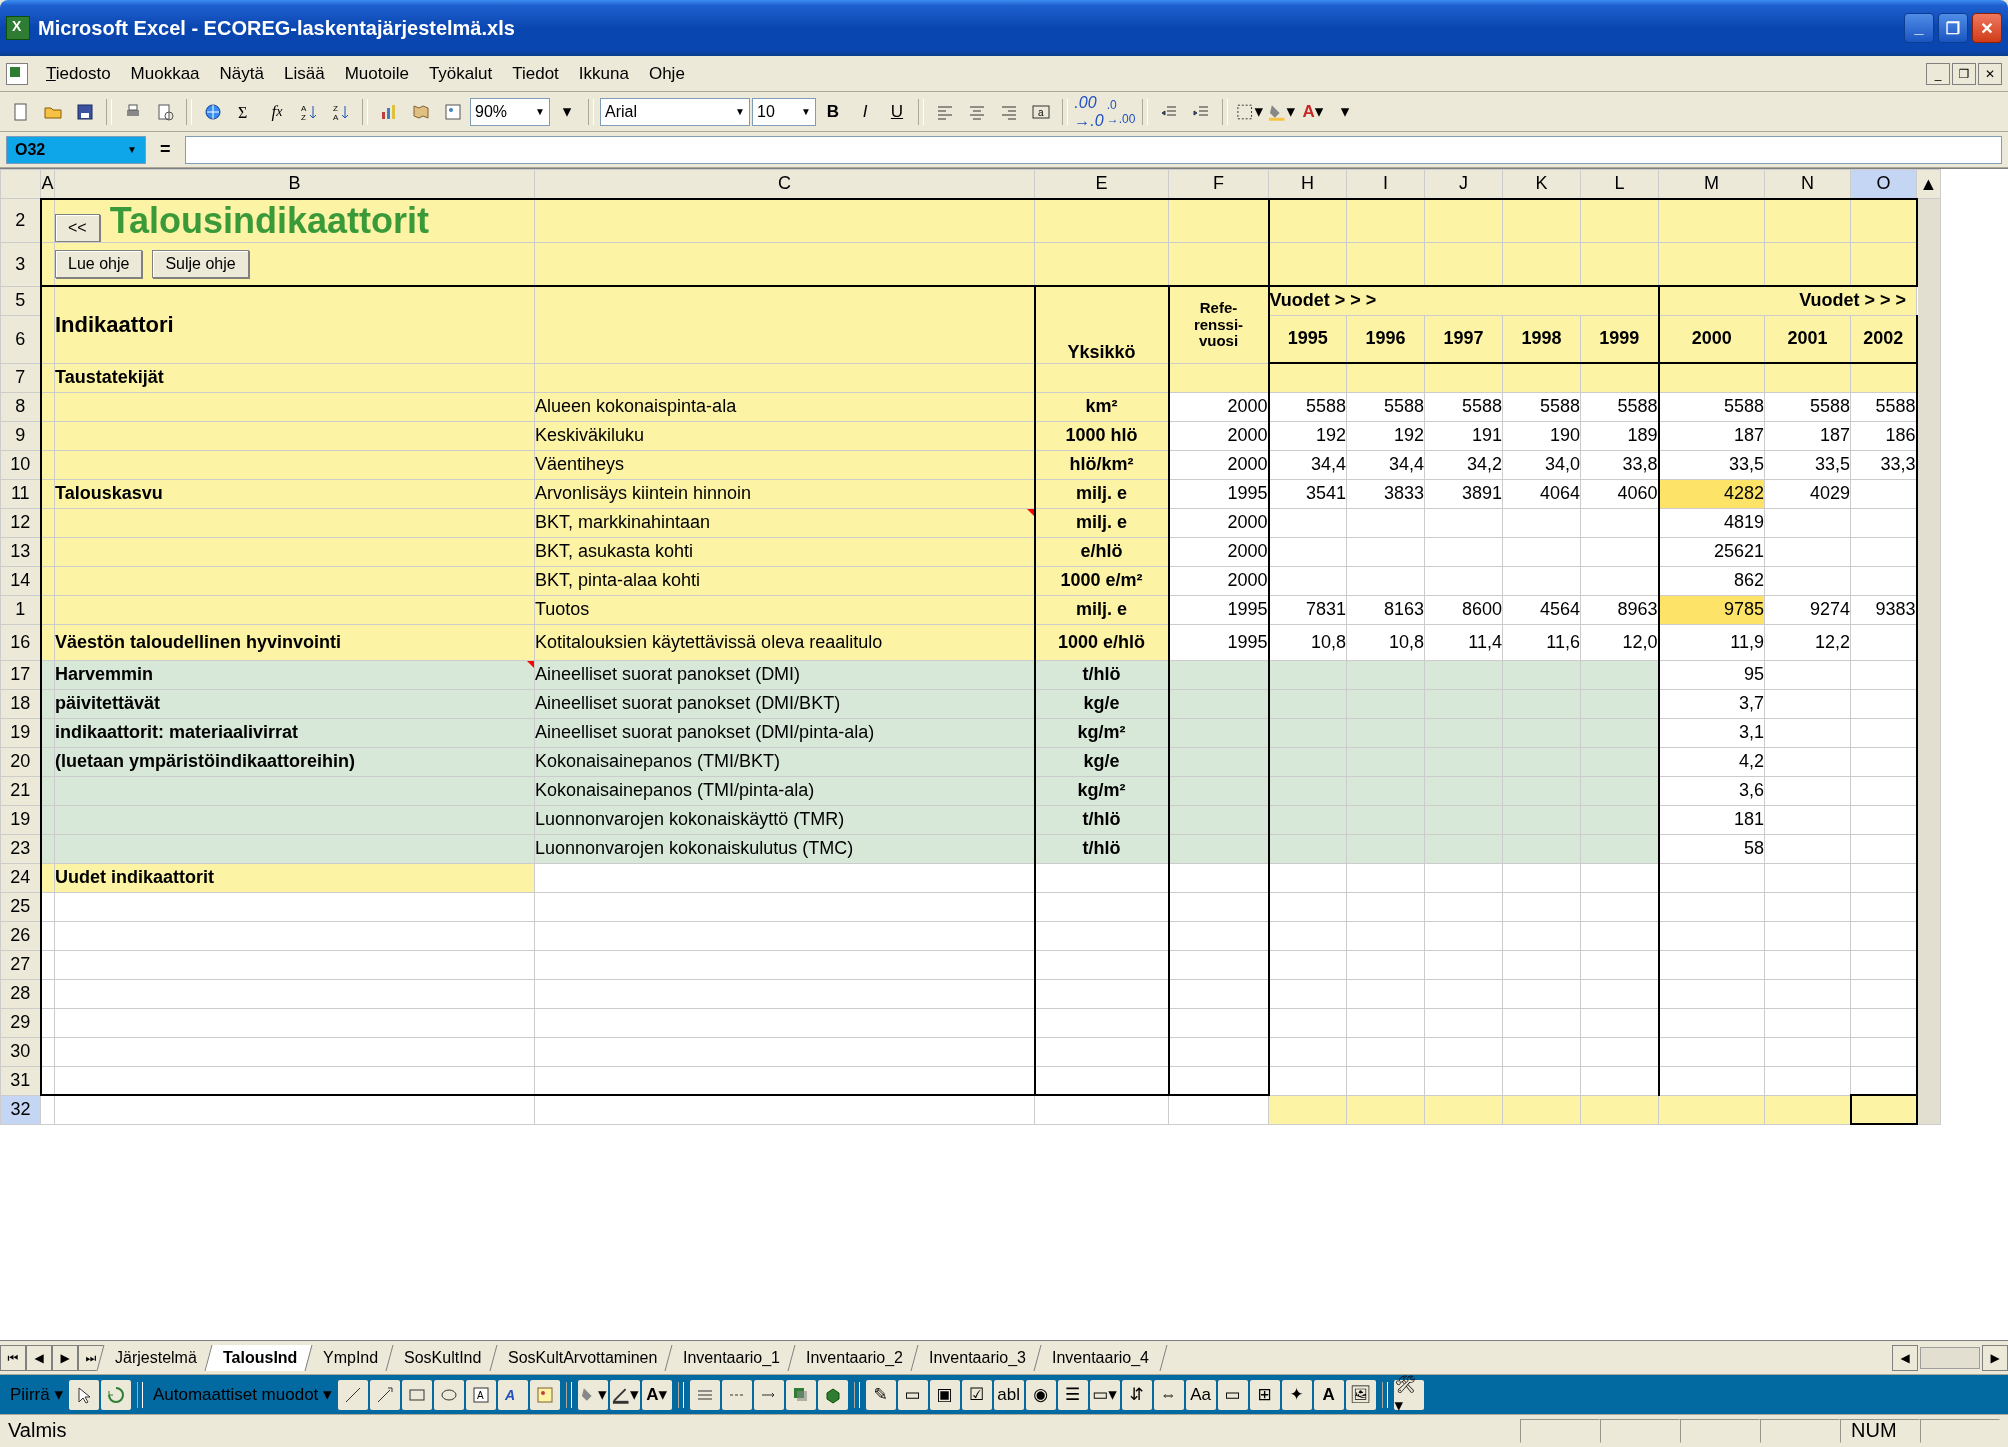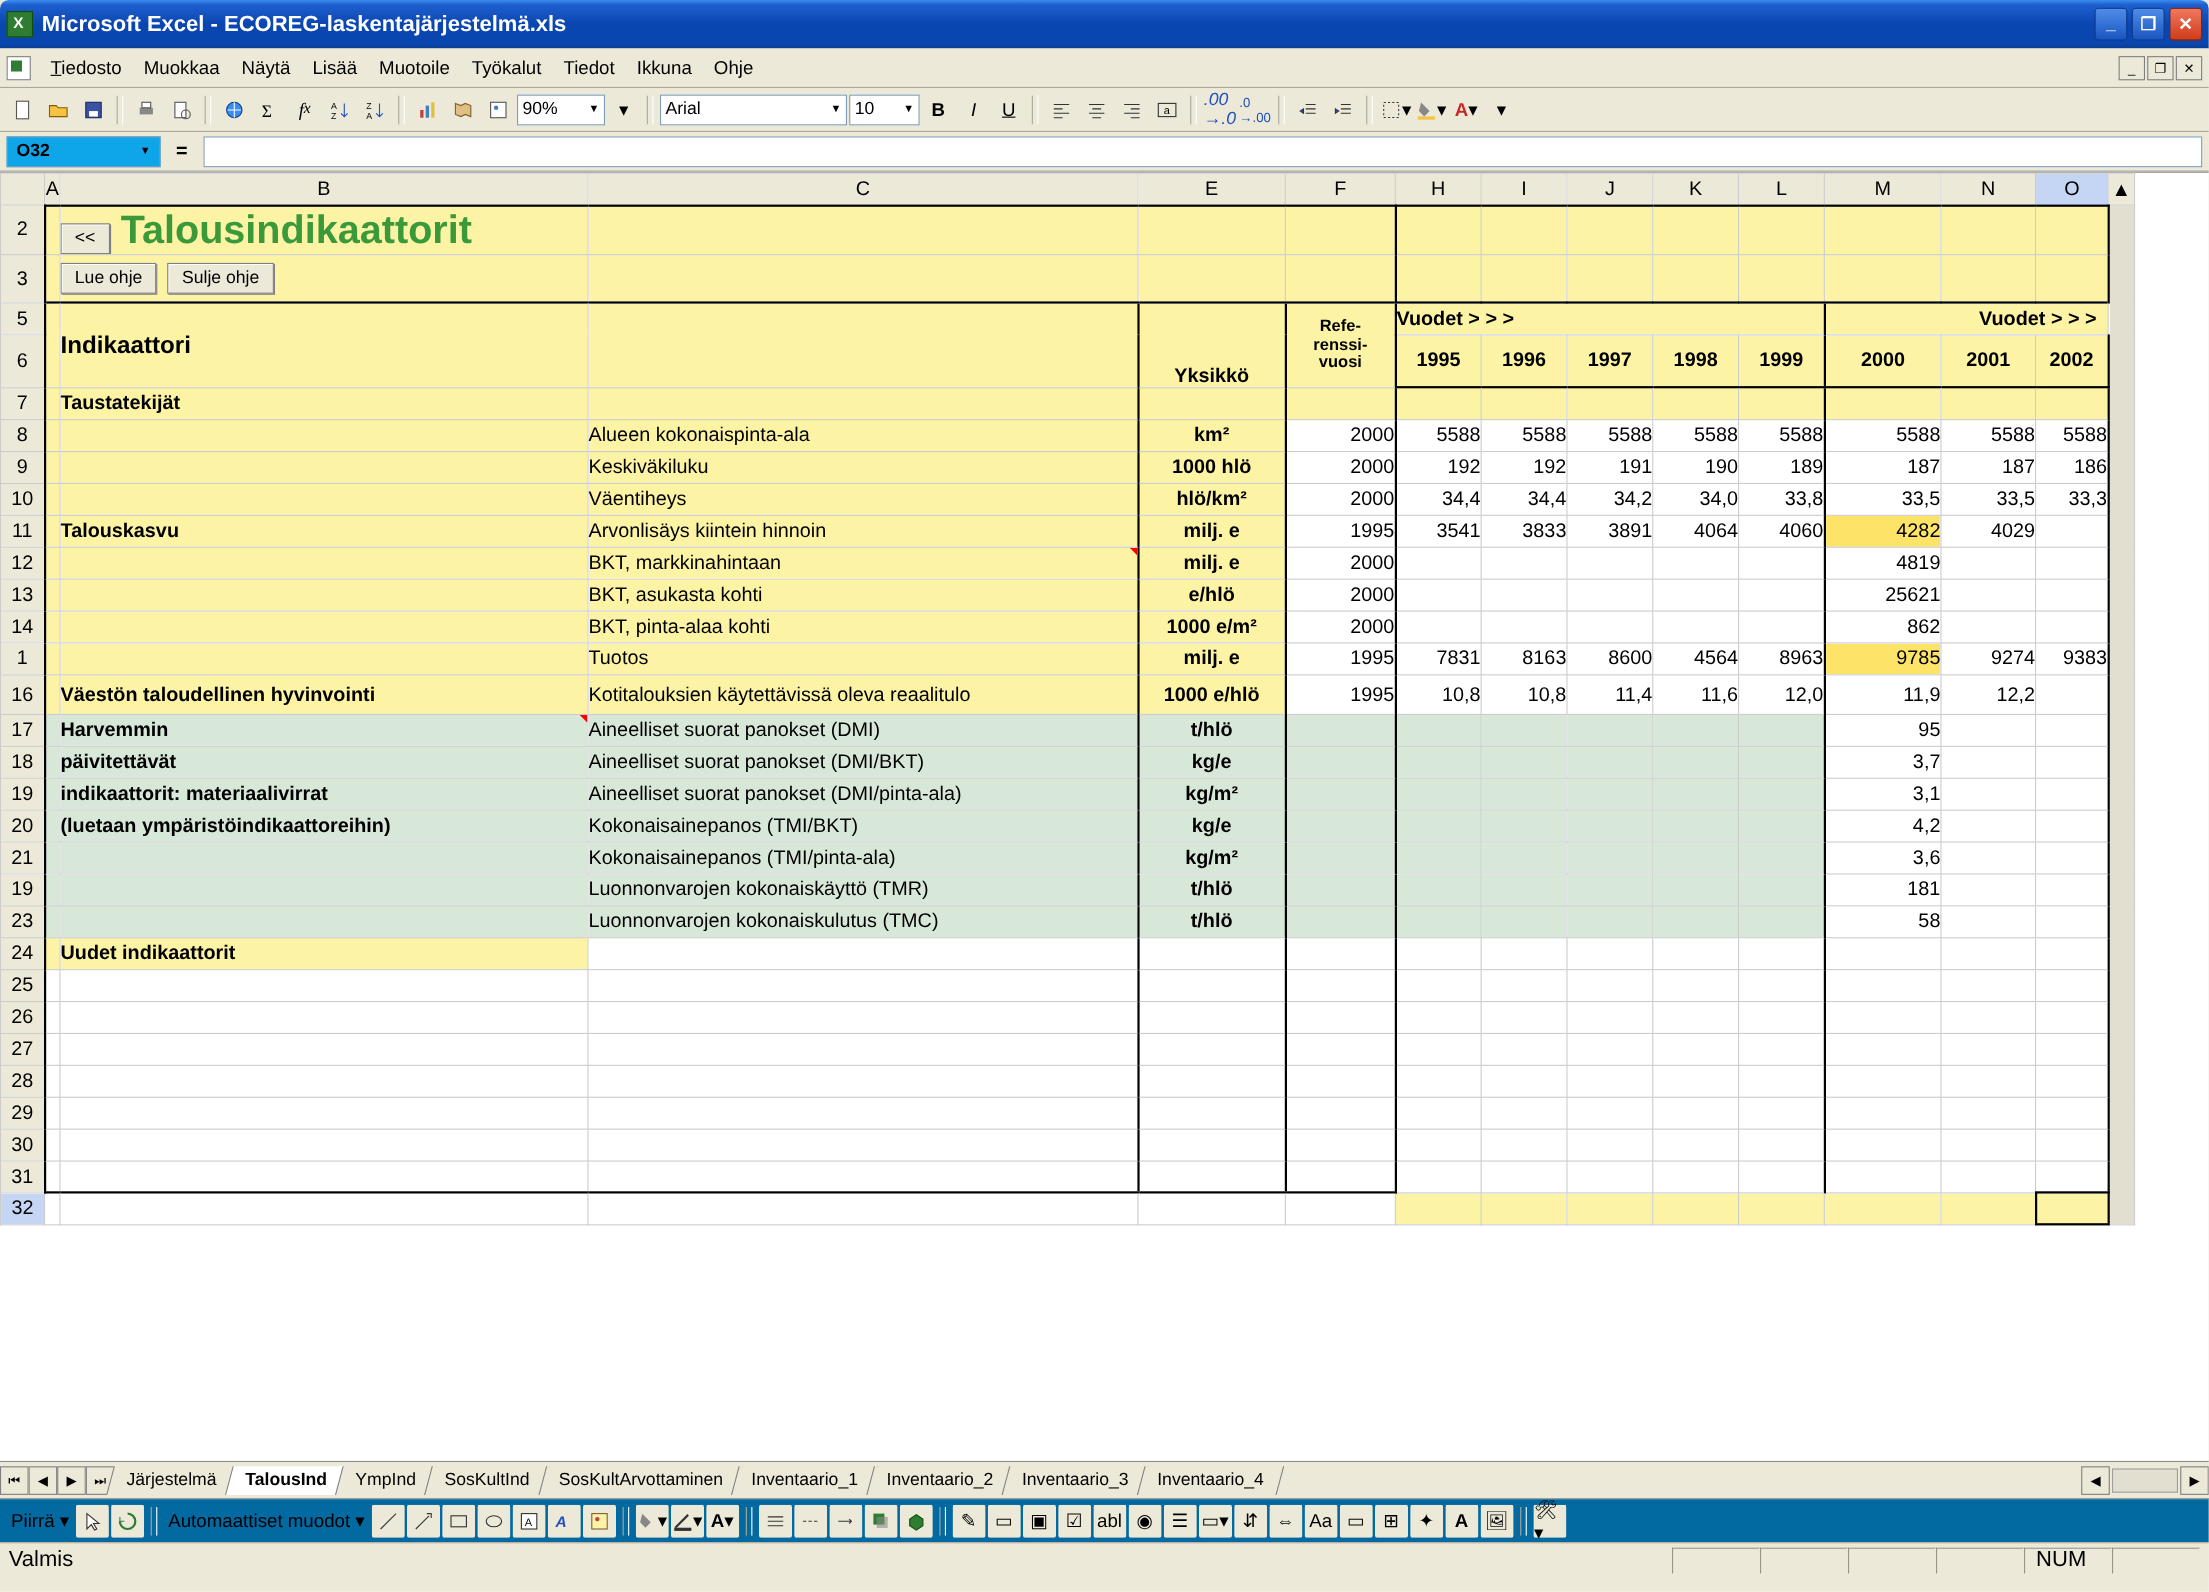--- a/index.html
+++ b/index.html
@@ -7,21 +7,21 @@
     margin: 0;
     font-family: "Tahoma", Arial, sans-serif;
     font-size: 17px;
     background: #ece9d8;
     user-select: none;
   }
   
   .titlebar {
     background: linear-gradient(to bottom, #3a8df0 0%, #1e5fcf 10%, #0a46b0 50%, #0a46b0 90%, #0a3d8e 100%);
     color: white;
-    display: flex; align-items: center; height: 44px;
+    display: flex; align-items: center; height: 56px;
     padding: 0 6px;
     border-top-left-radius: 8px; border-top-right-radius: 8px;
   }
   .titlebar .excel-icon { width: 24px; height: 24px; background: #2e7d32; border:1px solid #0c4f0c; margin-right: 8px; position: relative; }
   .titlebar .excel-icon::after { content:"X"; position:absolute; top:1px; left:5px; font-weight:bold; color:white; font-size:14px; }
   .titlebar .title { font-weight: bold; font-size: 20px; flex:1; }
   .winbtns { display:flex; gap:4px; }
   .winbtn { width:30px; height:30px; border-radius:4px; display:flex; align-items:center; justify-content:center; font-weight:bold; color:white; font-size:16px; }
   .winbtn.min, .winbtn.max { background: linear-gradient(#4f8de8,#1a55c0); border:1px solid #0c3d90; }
   .winbtn.close { background: linear-gradient(#f07860,#d03c18); border:1px solid #902000; }
@@ -35,21 +35,21 @@
   .menu-item u { text-decoration: underline; }
   .mdi-btns { margin-left:auto; display:flex; gap:2px; }
   .mdi-btn { width:24px; height:22px; background:#ece9d8; border:1px solid #808080; display:flex; align-items:center; justify-content:center; font-size:12px; }
   
   .toolbar { background:#ece9d8; display:flex; align-items:center; padding:3px 6px; border-bottom:1px solid #aca899; min-height:40px; gap:2px; flex-wrap:nowrap; }
   .tbtn { width:30px; height:30px; border:1px solid transparent; background:#ece9d8; display:flex; align-items:center; justify-content:center; cursor:default; border-radius:2px; }
   .tbtn svg { width:20px; height:20px; }
   .tsep { width:6px; height:26px; border-left:1px solid #aca899; border-right:1px solid #fff; margin:0 4px; }
   .tcombo { height:28px; background:white; border:1px solid #7f9db9; display:flex; align-items:center; padding:0 4px; font-size:16px; }
   .tcombo .arrow { margin-left:auto; padding-left:6px; font-size:10px; }
-  .font-combo{width:170px;text-align:right;} .size-combo{width:64px;} .zoom-combo{width:80px;}
+  .font-combo{width:150px;text-align:right;} .size-combo{width:64px;} .zoom-combo{width:80px;}
   
   .formulabar { background:#ece9d8; display:flex; align-items:center; padding:3px 6px; border-bottom:1px solid #aca899; height:36px; gap:6px; }
   .namebox { width:140px; height:28px; background:#0ea5e9; border:1px solid #7f9db9; display:flex; align-items:center; padding:0 8px; font-size:16px; font-weight:bold;}
   .namebox .arrow{margin-left:auto;font-size:10px;}
   .fxlabel { font-weight:bold; font-size:18px; margin:0 8px; }
   .formula-input { flex:1; height:28px; background:white; border:1px solid #7f9db9; }
   
   .grid-area { position:relative; height:1172px; background:white; border-top:1px solid #808080; }
   table.sheet { border-collapse: collapse; table-layout:fixed; font-size:18px; }
   table.sheet td, table.sheet th { border:1px solid #cccccc; padding:0; height:29px; overflow:hidden; white-space:nowrap; }

